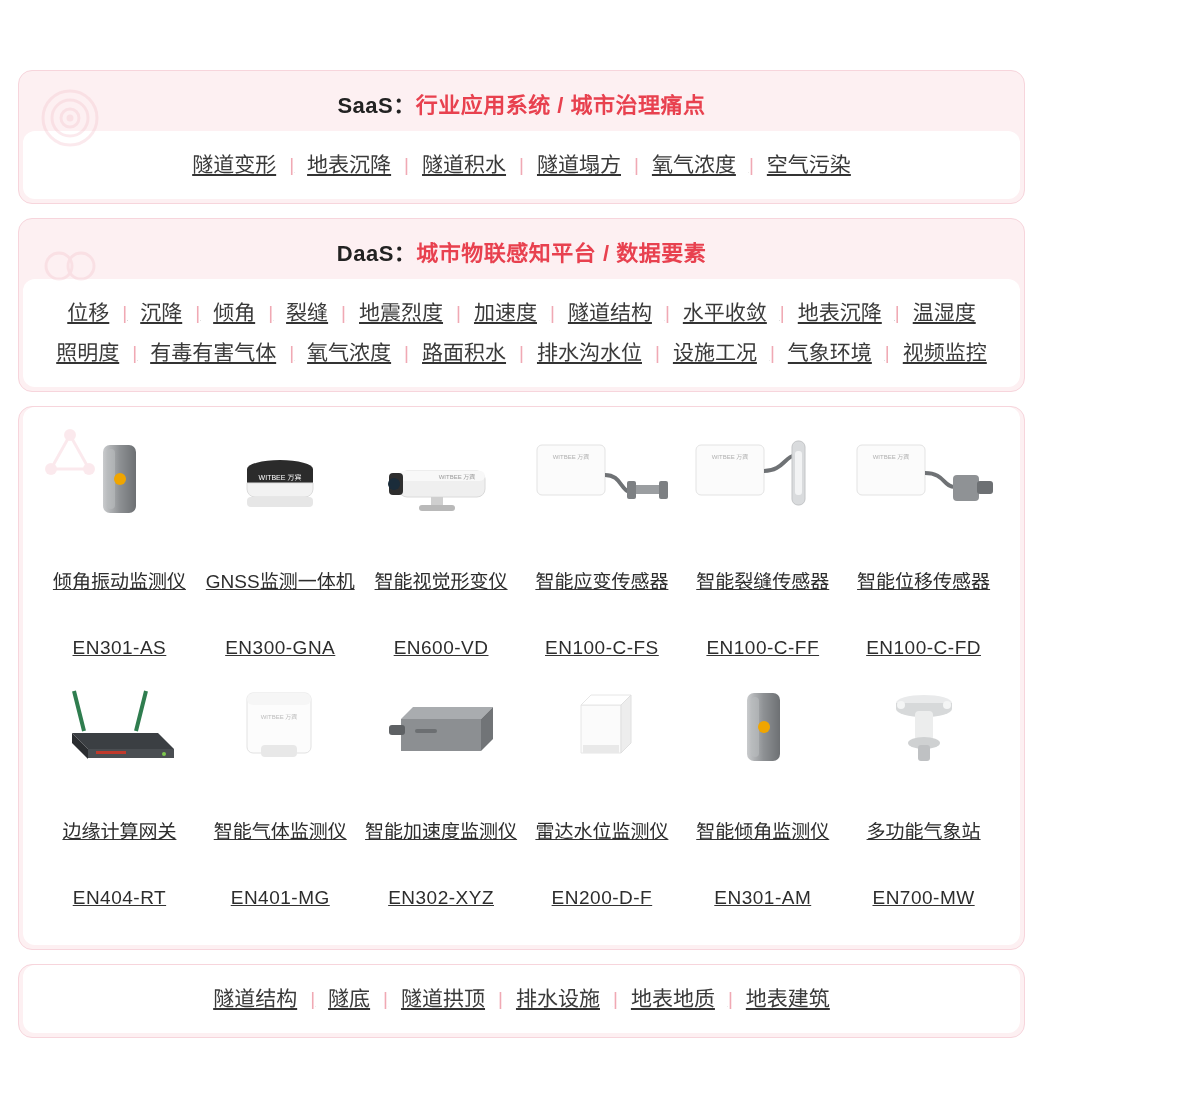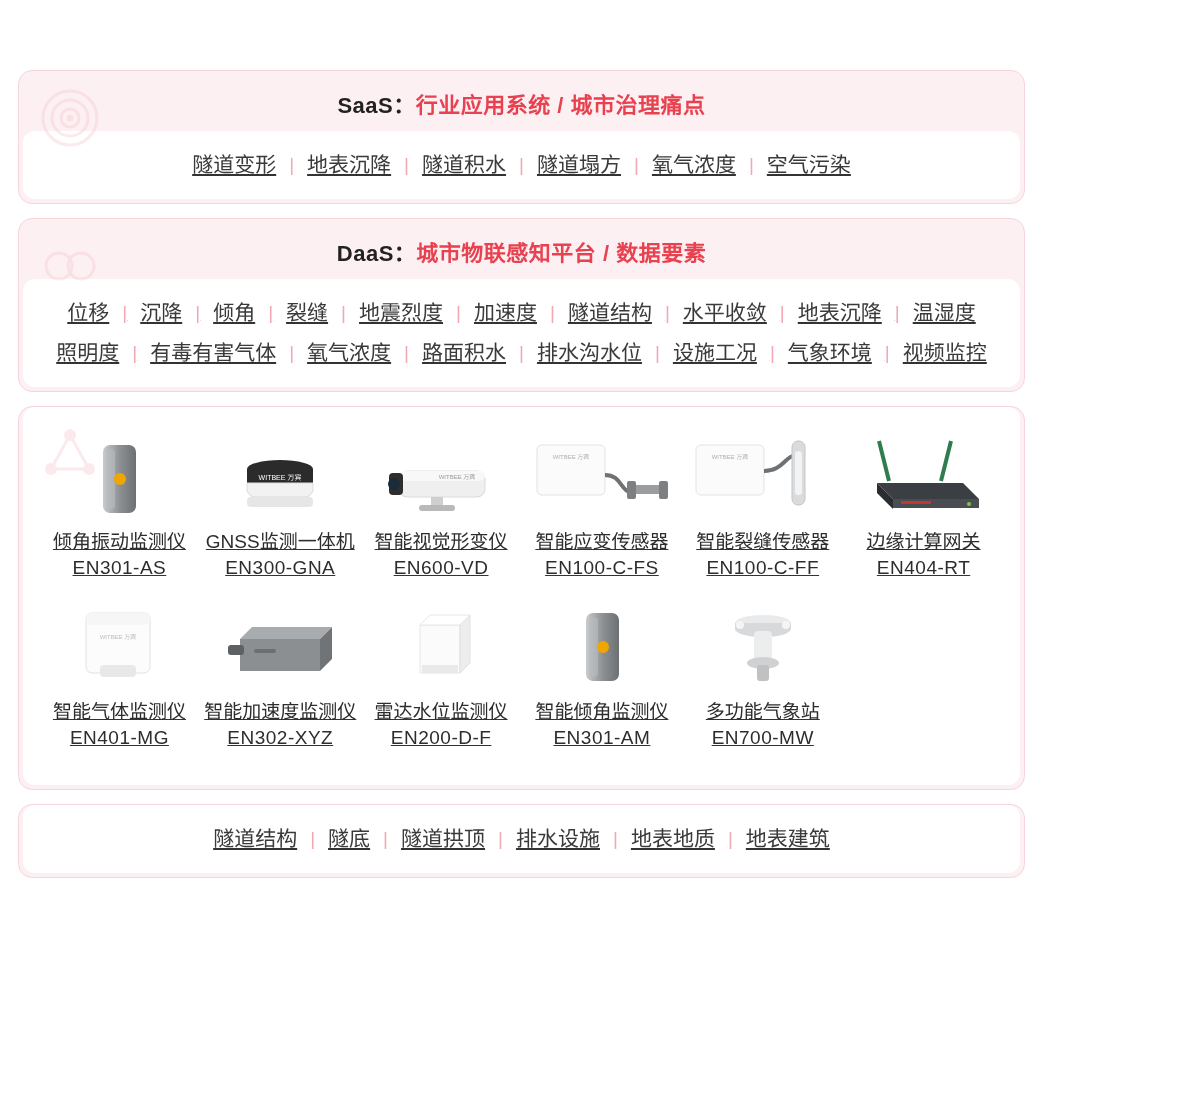--- a/index.html
+++ b/index.html
@@ -86,20 +86,21 @@
     grid-template-columns: repeat(6, 1fr);
     row-gap: 6px;
     column-gap: 0px;
     padding: 6px 6px 10px 6px;
   }
   .device {
     display: flex;
     flex-direction: column;
     align-items: center;
     padding: 6px 2px 8px 2px;
+    gap: 40px;
   }
   .device .art {
     height: 86px;
     display: flex;
     align-items: flex-end;
     justify-content: center;
     margin-bottom: 10px;
   }
   .device .name {
     font-size: 19px;
@@ -292,20 +293,33 @@
               <text x="42" y="24" font-size="6" fill="#b0b0b0" text-anchor="middle" font-family="Liberation Sans, sans-serif">WITBEE 万宾</text>
               <path d="M76 36 C96 36 96 20 110 20" fill="none" stroke="#6f7275" stroke-width="4"></path>
               <rect x="104" y="6" width="13" height="64" rx="6" fill="#d9dbdd" stroke="#c3c5c7"></rect>
               <rect x="107" y="16" width="7" height="44" rx="3" fill="#f2f3f4"></rect>
             </svg>
           </div>
           <div class="name">智能裂缝传感器</div>
           <div class="model">EN100-C-FF</div>
         </div>
 
+        <div class="device">
+          <div class="art">
+            <svg width="150" height="84" viewBox="0 0 150 84">
+              <rect x="8" y="10" width="68" height="50" rx="5" fill="#fbfbfb" stroke="#e3e3e3"></rect>
+              <text x="42" y="24" font-size="6" fill="#b0b0b0" text-anchor="middle" font-family="Liberation Sans, sans-serif">WITBEE 万宾</text>
+              <path d="M76 38 C96 38 94 52 106 52" fill="none" stroke="#6f7275" stroke-width="4"></path>
+              <rect x="104" y="40" width="26" height="26" rx="4" fill="#8f9295"></rect>
+              <rect x="128" y="46" width="16" height="13" rx="3" fill="#6d7073"></rect>
+            </svg>
+          </div>
+          <div class="name">智能位移传感器</div>
+          <div class="model">EN100-C-FD</div>
+        </div>
 
         <div class="device">
           <div class="art">
             <svg width="150" height="84" viewBox="0 0 150 84">
               <line x1="40" y1="46" x2="30" y2="6" stroke="#2f7d4f" stroke-width="4"></line>
               <line x1="92" y1="46" x2="102" y2="6" stroke="#2f7d4f" stroke-width="4"></line>
               <path d="M28 48 h86 l16 16 h-86 z" fill="#3b3f43"></path>
               <path d="M28 48 v10 l16 16 v-10 z" fill="#2a2d30"></path>
               <path d="M44 64 h86 v9 h-86 z" fill="#4a4e52"></path>
               <rect x="52" y="66" width="30" height="3" fill="#c0392b"></rect>

